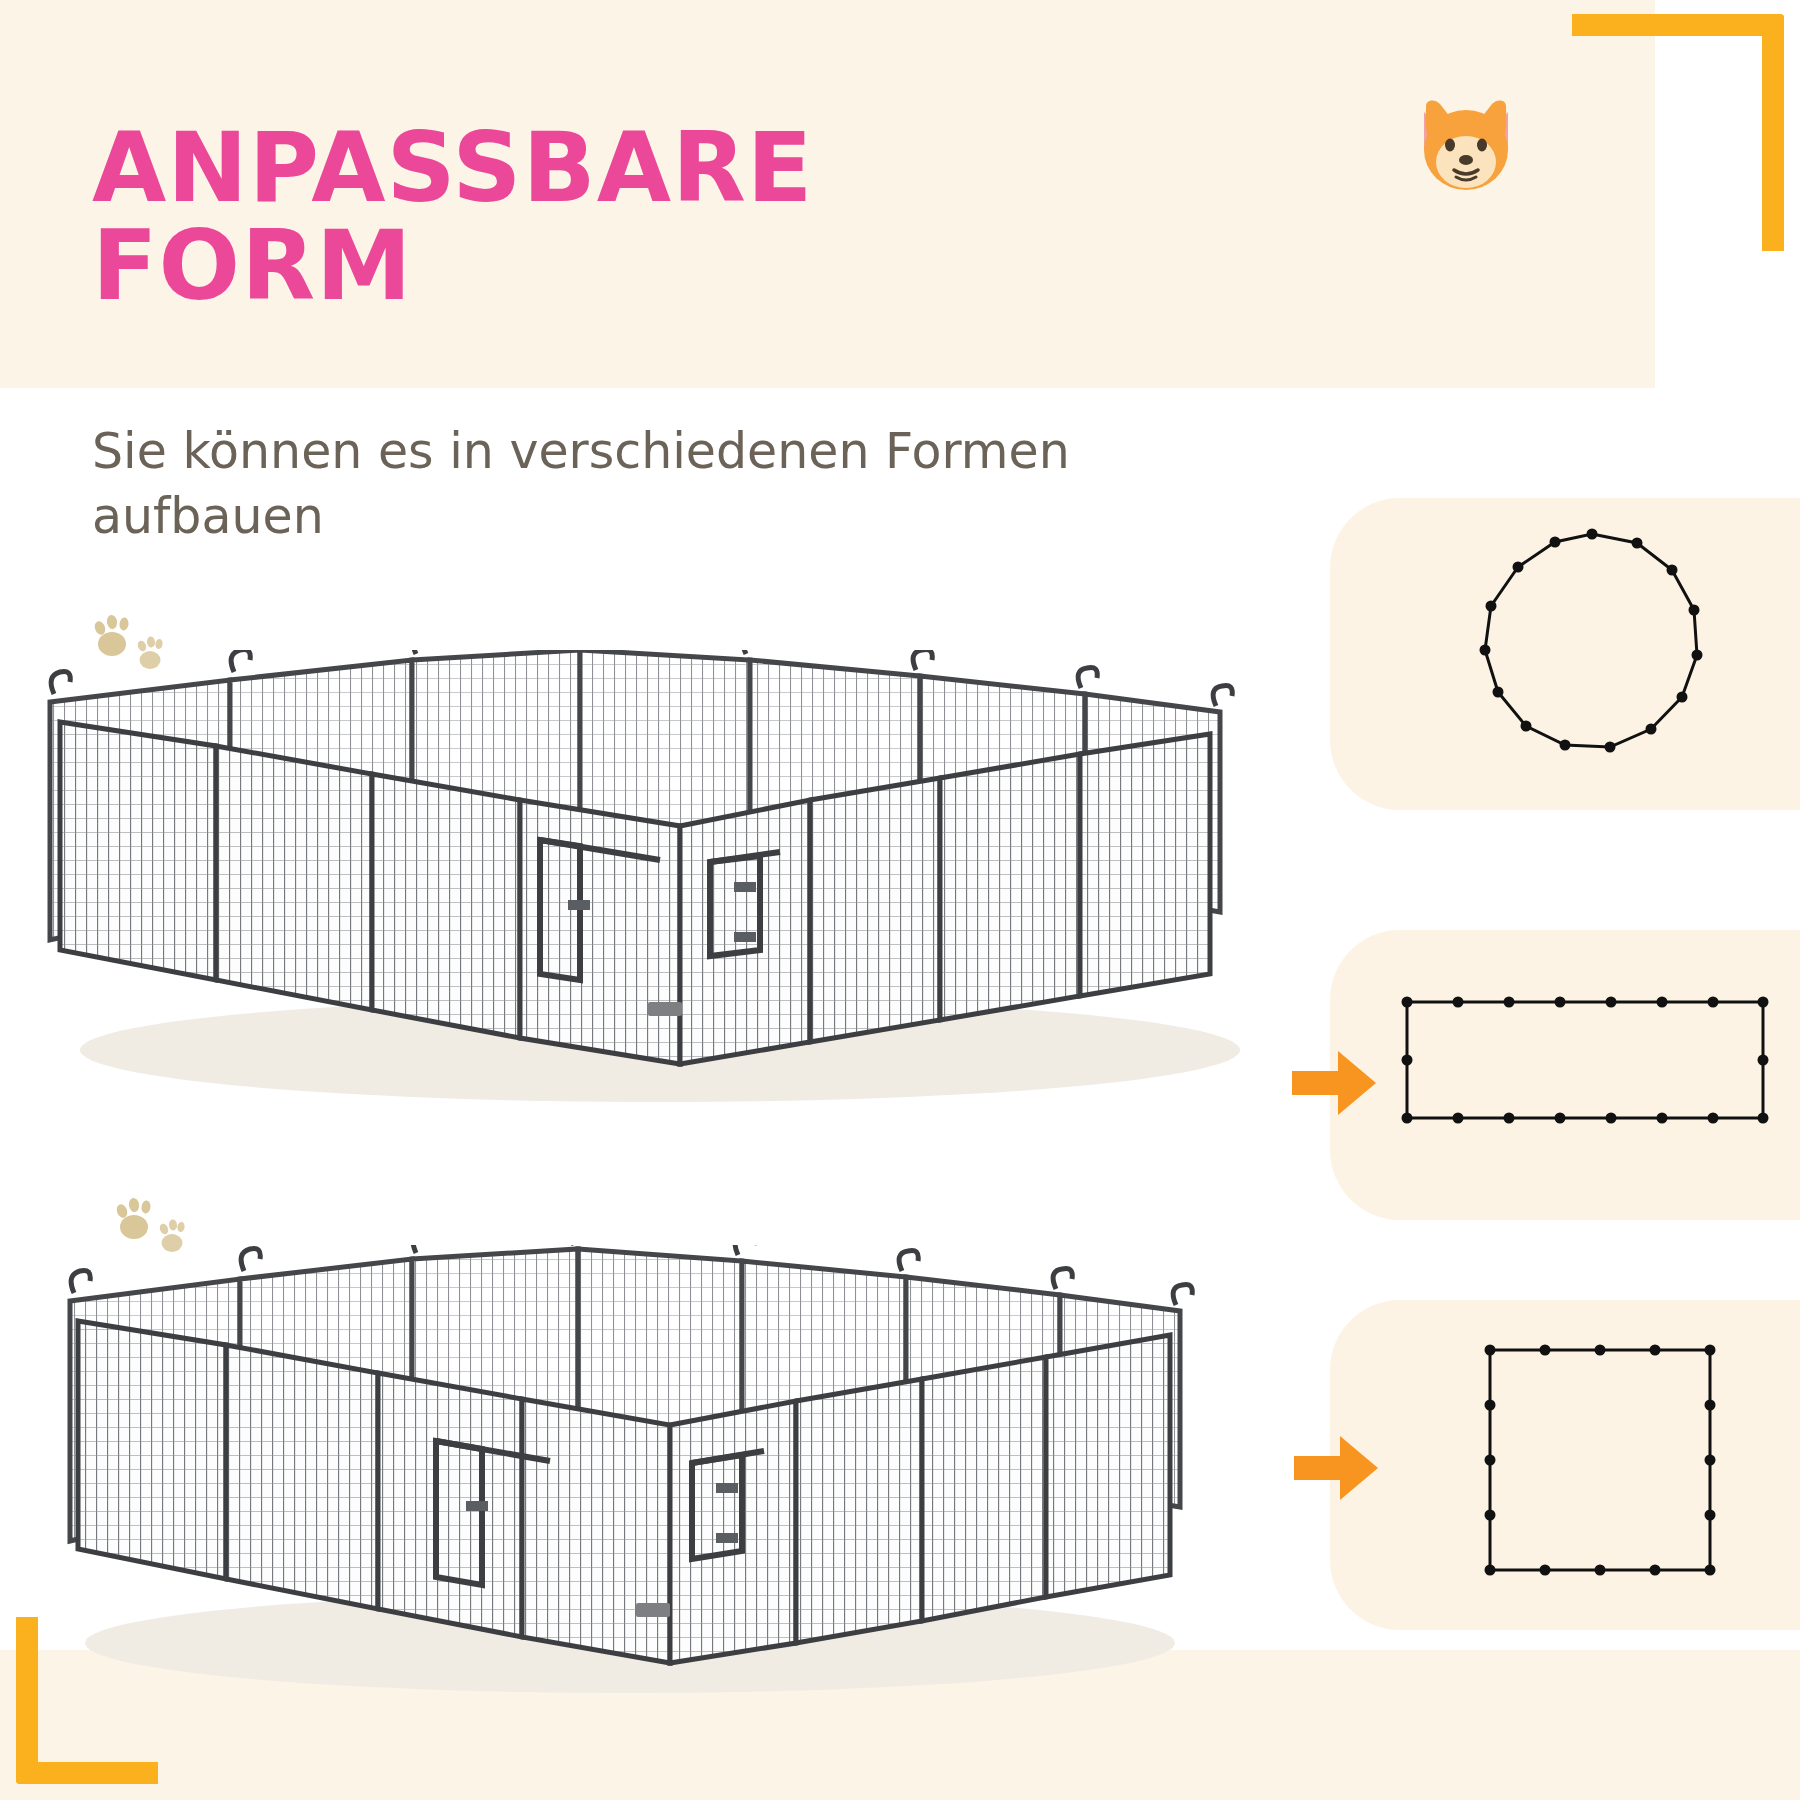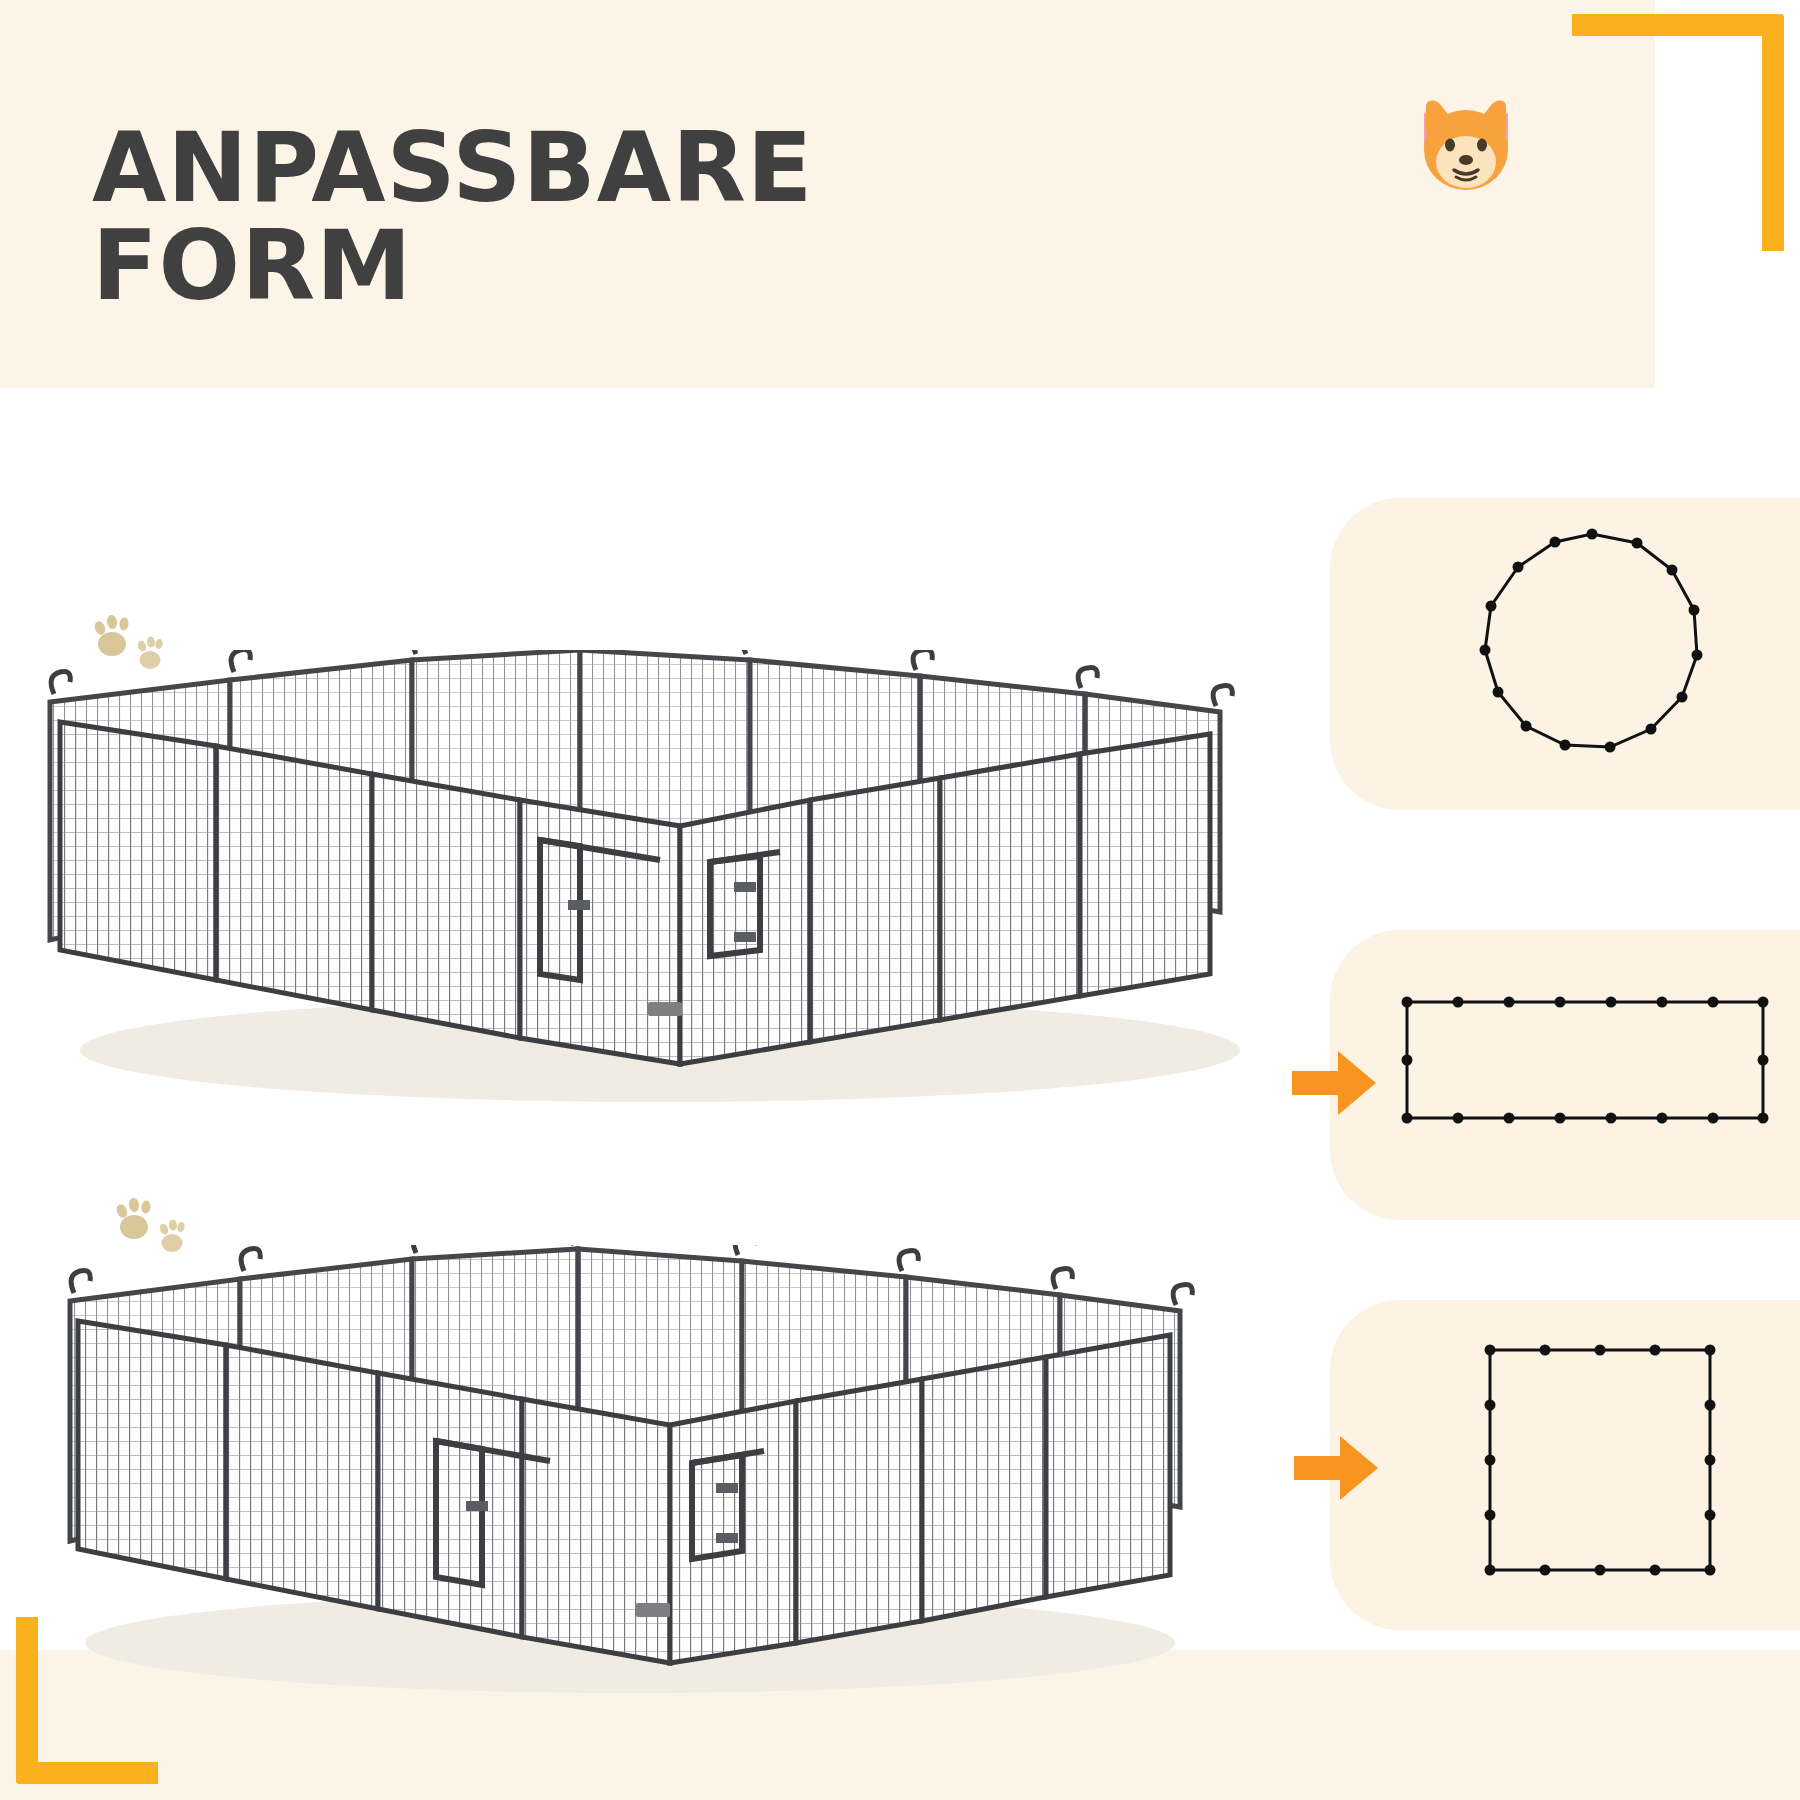--- a/index.html
+++ b/index.html
@@ -54,21 +54,21 @@
   }
   .title {
     position: absolute;
     left: 92px;
     top: 120px;
     width: 1050px;
     font-size: 96px;
     line-height: 1.02;
     font-weight: bold;
     letter-spacing: 1px;
-    color: #404040;
+    color: #ec4899;
     text-transform: uppercase;
   }
   .subtitle {
     position: absolute;
     left: 92px;
     top: 420px;
     width: 1000px;
     font-size: 49px;
     line-height: 1.32;
     color: #6B6358;
@@ -136,20 +136,21 @@
 <div class="stage">
 
   <div class="bottom-band"></div>
 
   <div class="header-band"></div>
 
   <div class="corner-tr"></div>
   <div class="corner-bl"></div>
 
   <div class="title">ANPASSBARE FORM</div>
+  <div class="subtitle">Sie können es in verschiedenen Formen aufbauen</div>
 
   <div class="mascot">
     <svg width="112" height="112" viewBox="0 0 112 112">
       <path d="M14 20 L14 58 L34 44 Z" fill="#F4A0A6"></path>
       <path d="M98 20 L98 58 L78 44 Z" fill="#F4A0A6"></path>
       <path d="M16 14 C16 8 24 6 30 12 L44 30 L22 52 C14 44 16 24 16 14 Z" fill="#F7A23C"></path>
       <path d="M96 14 C96 8 88 6 82 12 L68 30 L90 52 C98 44 96 24 96 14 Z" fill="#F7A23C"></path>
       <ellipse cx="56" cy="58" rx="42" ry="40" fill="#F7A23C"></ellipse>
       <ellipse cx="56" cy="70" rx="30" ry="26" fill="#FBE3BE"></ellipse>
       <ellipse cx="40" cy="53" rx="5" ry="6.5" fill="#4A3A2A"></ellipse>

